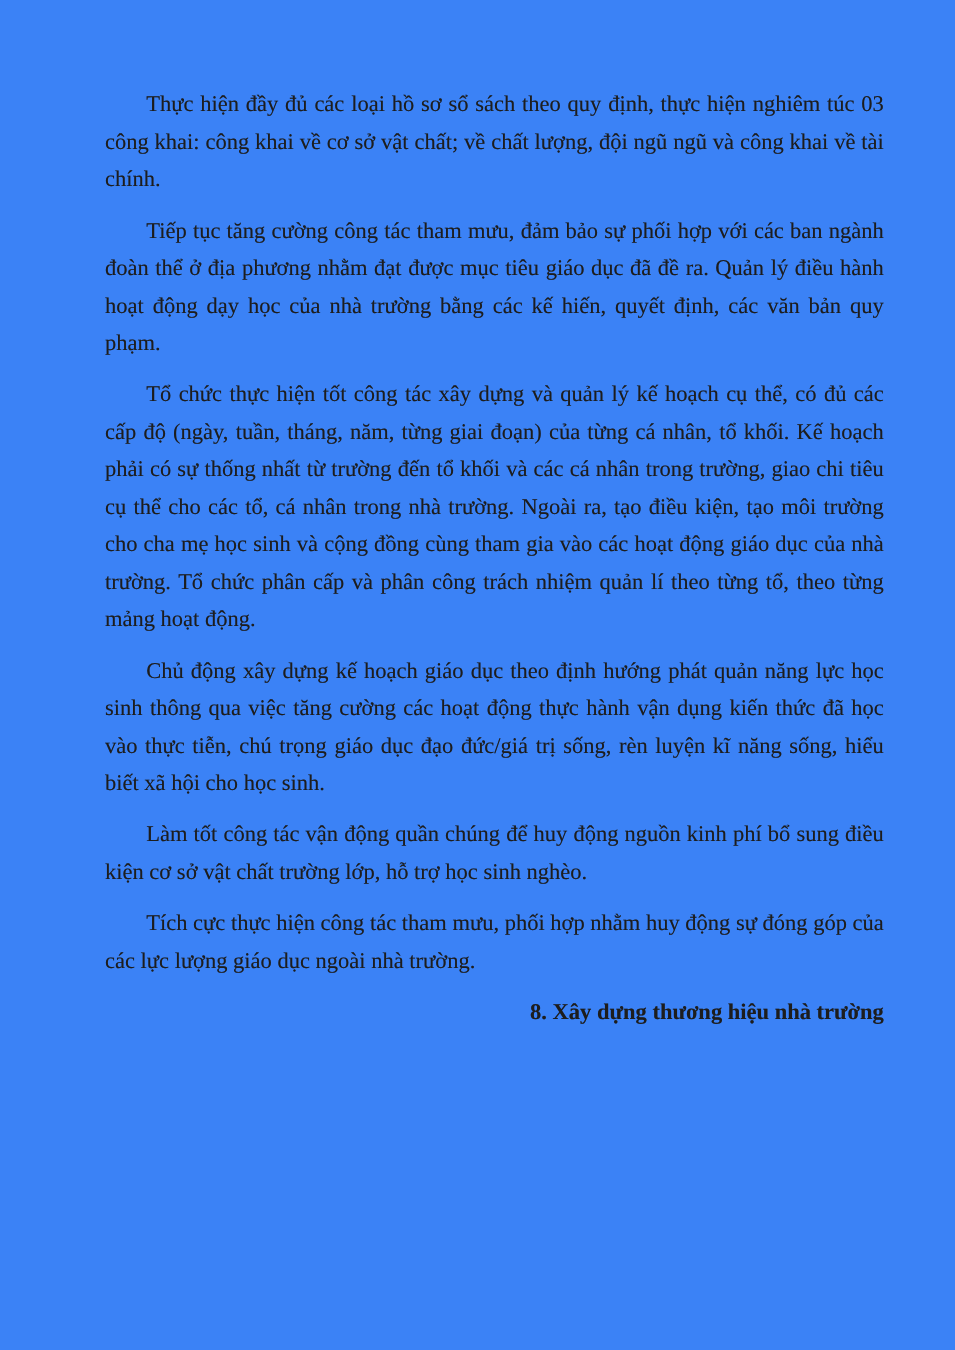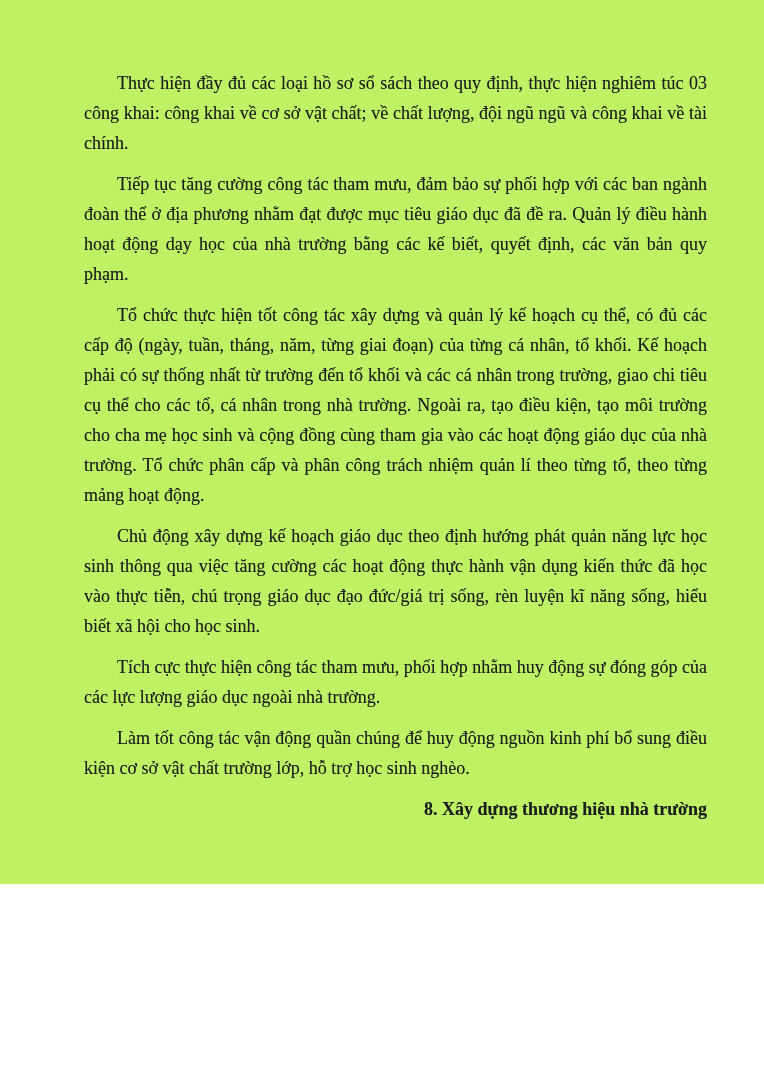--- a/index.html
+++ b/index.html
@@ -8,23 +8,23 @@
     background: #ffffff;
   }
   body {
     width: 764px;
     height: 1080px;
     overflow: hidden;
   }
   .page {
     box-sizing: border-box;
     width: 764px;
-    height: 884px;
+    height: 1080px;
     padding: 68px 57px 0 84px;
-    background: #bef264;
+    background: #3b82f6;
     font-family: "Liberation Serif", "DejaVu Serif", serif;
     font-size: 18px;
     line-height: 30px;
     color: #1d1d1d;
     
     text-shadow: 0 0 0.5px rgba(30,30,30,0.45);
   }
   .page p {
     margin: 0 0 11px 0;
   }
@@ -36,19 +36,19 @@
     font-weight: bold;
     text-indent: 19px;
     text-align: right;
   }
 </style>
 </head>
 <body>
 
 <div class="page">
     <p class="body">Thực hiện đầy đủ các loại hồ sơ sổ sách theo quy định, thực hiện nghiêm túc 03 công khai: công khai về cơ sở vật chất; về chất lượng, đội ngũ ngũ và công khai về tài chính.</p>
-    <p class="body">Tiếp tục tăng cường công tác tham mưu, đảm bảo sự phối hợp với các ban ngành đoàn thể ở địa phương nhằm đạt được mục tiêu giáo dục đã đề ra. Quản lý điều hành hoạt động dạy học của nhà trường bằng các kế biết, quyết định, các văn bản quy phạm.</p>
+    <p class="body">Tiếp tục tăng cường công tác tham mưu, đảm bảo sự phối hợp với các ban ngành đoàn thể ở địa phương nhằm đạt được mục tiêu giáo dục đã đề ra. Quản lý điều hành hoạt động dạy học của nhà trường bằng các kế hiến, quyết định, các văn bản quy phạm.</p>
     <p class="body">Tổ chức thực hiện tốt công tác xây dựng và quản lý kế hoạch cụ thể, có đủ các cấp độ (ngày, tuần, tháng, năm, từng giai đoạn) của từng cá nhân, tổ khối. Kế hoạch phải có sự thống nhất từ trường đến tổ khối và các cá nhân trong trường, giao chi tiêu cụ thể cho các tổ, cá nhân trong nhà trường. Ngoài ra, tạo điều kiện, tạo môi trường cho cha mẹ học sinh và cộng đồng cùng tham gia vào các hoạt động giáo dục của nhà trường. Tổ chức phân cấp và phân công trách nhiệm quản lí theo từng tổ, theo từng mảng hoạt động.</p>
     <p class="body">Chủ động xây dựng kế hoạch giáo dục theo định hướng phát quản năng lực học sinh thông qua việc tăng cường các hoạt động thực hành vận dụng kiến thức đã học vào thực tiễn, chú trọng giáo dục đạo đức/giá trị sống, rèn luyện kĩ năng sống, hiểu biết xã hội cho học sinh.</p>
+    <p class="body">Làm tốt công tác vận động quần chúng để huy động nguồn kinh phí bổ sung điều kiện cơ sở vật chất trường lớp, hỗ trợ học sinh nghèo.</p>
     <p class="body">Tích cực thực hiện công tác tham mưu, phối hợp nhằm huy động sự đóng góp của các lực lượng giáo dục ngoài nhà trường.</p>
-    <p class="body">Làm tốt công tác vận động quần chúng để huy động nguồn kinh phí bổ sung điều kiện cơ sở vật chất trường lớp, hỗ trợ học sinh nghèo.</p>
     <p class="heading">8. Xây dựng thương hiệu nhà trường</p>
   </div>
 
 </body></html>

